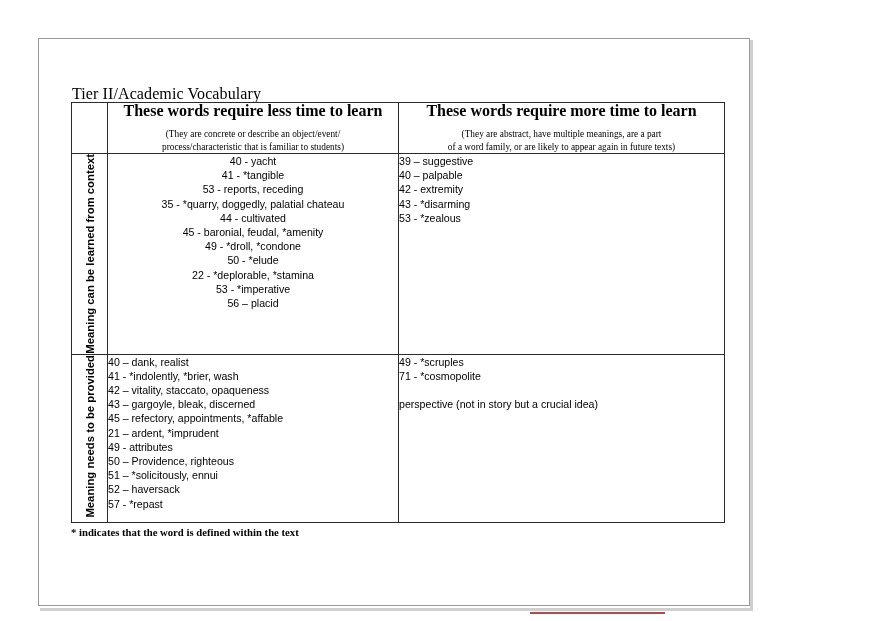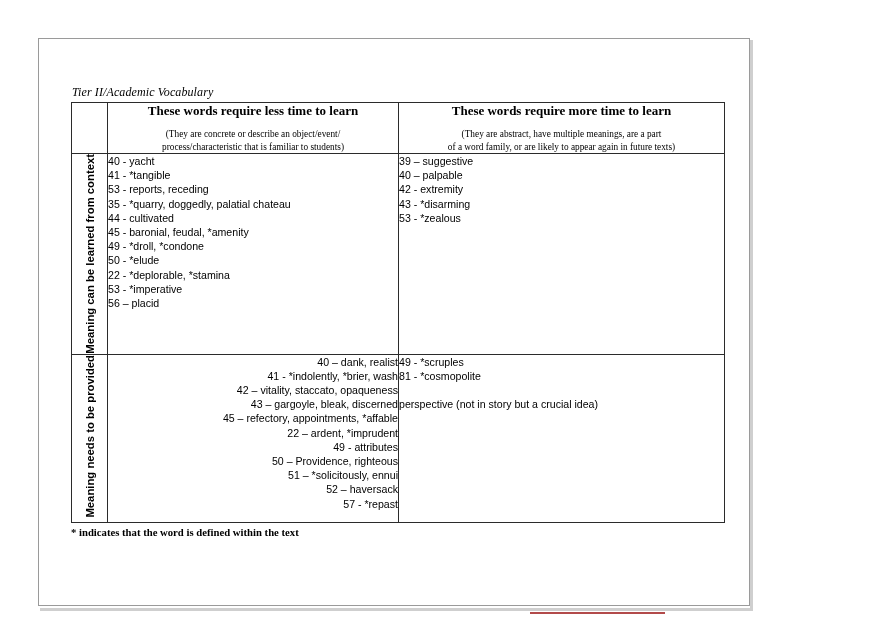--- a/index.html
+++ b/index.html
@@ -57,24 +57,23 @@
     top: 612px;
     width: 135px;
     height: 2px;
     background: #b24a4a;
   }
 
   #doc-title {
     position: absolute;
     left: 72px;
     top: 85px;
-    font-size: 12px;
+    font-size: 16px;
     color: #000;
     letter-spacing: 0.1px;
-    font-style: italic;
   }
 
   
   #vocab-table {
     position: absolute;
     left: 71px;
     top: 102px;
     width: 653px;
     border-collapse: collapse;
     table-layout: fixed;
@@ -90,21 +89,21 @@
 
   
   .hdr-cell {
     text-align: center;
     padding: 6px 10px 8px 10px;
     height: 38px;
     box-sizing: border-box;
   }
   .hdr-main {
     font-weight: bold;
-    font-size: 13px;
+    font-size: 16px;
     line-height: 15px;
     color: #000;
   }
   .hdr-sub {
     font-size: 9.3px;
     line-height: 12.5px;
     color: #000;
     margin-top: 10px;
   }
 
@@ -145,22 +144,22 @@
     font-family: "Liberation Sans", sans-serif;
     font-size: 10.6px;
     line-height: 14.2px;
     color: #000;
     white-space: nowrap;
   }
   .word-line.blank {
     height: 14.2px;
   }
 
-  #row1-left  { height: 190px; }
-  #row2-left  { height: 167px; text-align: right; }
+  #row1-left  { height: 190px; text-align: center; }
+  #row2-left  { height: 167px; }
 
   #footnote {
     position: absolute;
     left: 71px;
     top: 526px;
     font-family: Liberation Serif, serif;
     font-weight: bold;
     font-size: 10.7px;
     color: #000;
   }
@@ -235,30 +234,30 @@
         <div class="label-wrap">
           <div class="vert-label">Meaning needs to be provided</div>
         </div>
       </td>
       <td class="words-cell" id="row2-left">
         <div class="word-line">40 – dank, realist</div>
         <div class="word-line">41 - *indolently, *brier, wash</div>
         <div class="word-line">42 – vitality, staccato, opaqueness</div>
         <div class="word-line">43 – gargoyle, bleak, discerned</div>
         <div class="word-line">45 – refectory, appointments, *affable</div>
-        <div class="word-line">22 – ardent, *imprudent</div>
+        <div class="word-line">21 – ardent, *imprudent</div>
         <div class="word-line">49 - attributes</div>
         <div class="word-line">50 – Providence, righteous</div>
         <div class="word-line">51 – *solicitously, ennui</div>
         <div class="word-line">52 – haversack</div>
         <div class="word-line">57 - *repast</div>
       </td>
       <td class="words-cell mid">
         <div class="word-line">49 - *scruples</div>
-        <div class="word-line">81 - *cosmopolite</div>
+        <div class="word-line">71 - *cosmopolite</div>
         <div class="word-line blank"></div>
         <div class="word-line">perspective (not in story but a crucial idea)</div>
       </td>
     </tr>
   </tbody>
 </table>
 
 <div id="footnote">* indicates that the word is defined within the text</div>
 
 </body></html>

